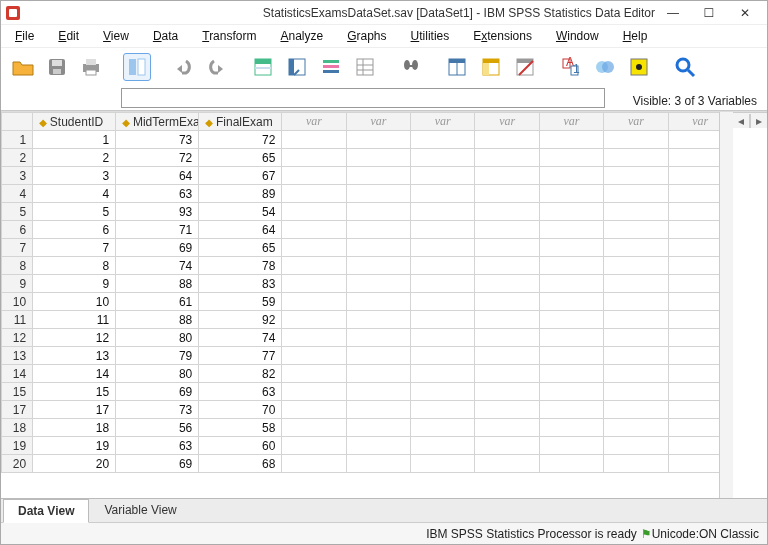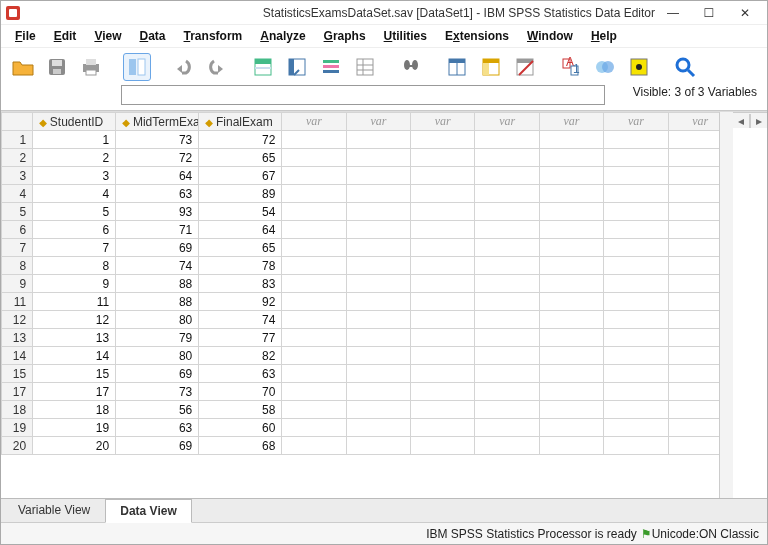--- a/index.html
+++ b/index.html
@@ -1,27 +1,27 @@
 <!DOCTYPE html>
 <html><head>
 <meta charset="utf-8">
 <style>
   *{box-sizing:border-box;margin:0;padding:0;font-family:"Segoe UI",Tahoma,Arial,sans-serif;font-size:12px;}
   body{background:#fff;color:#222;width:768px;height:545px;overflow:hidden;display:flex;flex-direction:column;border:1px solid #aaa;}
   .titlebar{height:24px;display:flex;align-items:center;padding:0 4px;background:#fff;border-bottom:1px solid #eee;text-align:right;}
   .titlebar .app-icon{width:16px;height:16px;margin-right:6px;display:flex;align-items:center;justify-content:center;}
   .titlebar .ttl{flex:1;font-size:12px;color:#333;}
   .titlebar .winbtn{width:36px;height:22px;display:flex;align-items:center;justify-content:center;color:#333;}
-  .menubar{height:22px;display:flex;align-items:center;padding:0 6px;gap:2px;font-weight:bold;}
+  .menubar{height:22px;display:flex;align-items:center;padding:0 6px;gap:8px;}
   .menuitem{padding:2px 8px;color:#111;border-radius:2px;}
   .menuitem .ul{text-decoration:underline;}
   .toolbar{height:38px;display:flex;align-items:center;gap:6px;padding:0 8px;border-top:1px solid #eee;}
   .tbbtn{width:28px;height:28px;display:flex;align-items:center;justify-content:center;border-radius:3px;}
   .sep{width:6px;}
-  .goto-row{height:26px;display:flex;align-items:flex-start;padding:0 4px 2px 120px;gap:22px;border-bottom:1px solid #c8c8c8;}
+  .goto-row{height:26px;display:flex;align-items:flex-end;padding:0 4px 2px 120px;gap:22px;border-bottom:1px solid #c8c8c8;}
   .goto-row input{flex:1;height:20px;border:1px solid #999;padding:0 4px;font-size:12px;}
   .goto-row .vis{white-space:nowrap;padding:0 6px;font-size:12px;color:#222;}
   .grid-wrap{flex:1;overflow:hidden;display:flex;flex-direction:row;background:#fff;border-top:1px solid #ddd;}
   table{border-collapse:collapse;width:100%;table-layout:fixed;}
   th,td{border:1px solid #d4d4d4;height:18px;padding:0 6px;white-space:nowrap;overflow:hidden;}
   thead th{background:#f3f3f3;font-weight:normal;color:#333;text-align:left;position:relative;}
   thead th.varcol{color:#999;font-style:italic;text-align:center;font-family:Liberation Serif, serif;}
   tbody th{background:#f3f3f3;font-weight:normal;text-align:right;color:#333;width:30px;}
   tbody td{text-align:right;font-size:12px;color:#111;}
   .col-rowhdr{width:30px;}
@@ -349,20 +349,33 @@
             <td>83</td>
             <td></td>
             <td></td>
             <td></td>
             <td></td>
             <td></td>
             <td></td>
             <td></td>
           </tr>
           <tr>
+            <th>10</th>
+            <td>10</td>
+            <td>61</td>
+            <td>59</td>
+            <td></td>
+            <td></td>
+            <td></td>
+            <td></td>
+            <td></td>
+            <td></td>
+            <td></td>
+          </tr>
+          <tr>
             <th>11</th>
             <td>11</td>
             <td>88</td>
             <td>92</td>
             <td></td>
             <td></td>
             <td></td>
             <td></td>
             <td></td>
             <td></td>
@@ -477,20 +490,20 @@
   <div class="vscroll-fake"></div>
  </div>
  <div class="hscroll">
    <div class="arrow">◂</div>
    <div class="track"></div>
    <div class="arrow">▸</div>
  </div>
 </div>
 
 <div class="tabs">
+  <div class="tab active">Data View</div>
   <div class="tab">Variable View</div>
-  <div class="tab active">Data View</div>
 </div>
 
 <div class="statusbar">
   <div class="s-center"><span>IBM SPSS Statistics Processor is ready</span><span class="chk">⚑</span></div>
   <div class="s-right">Unicode:ON Classic</div>
 </div>
 
 </body></html>

